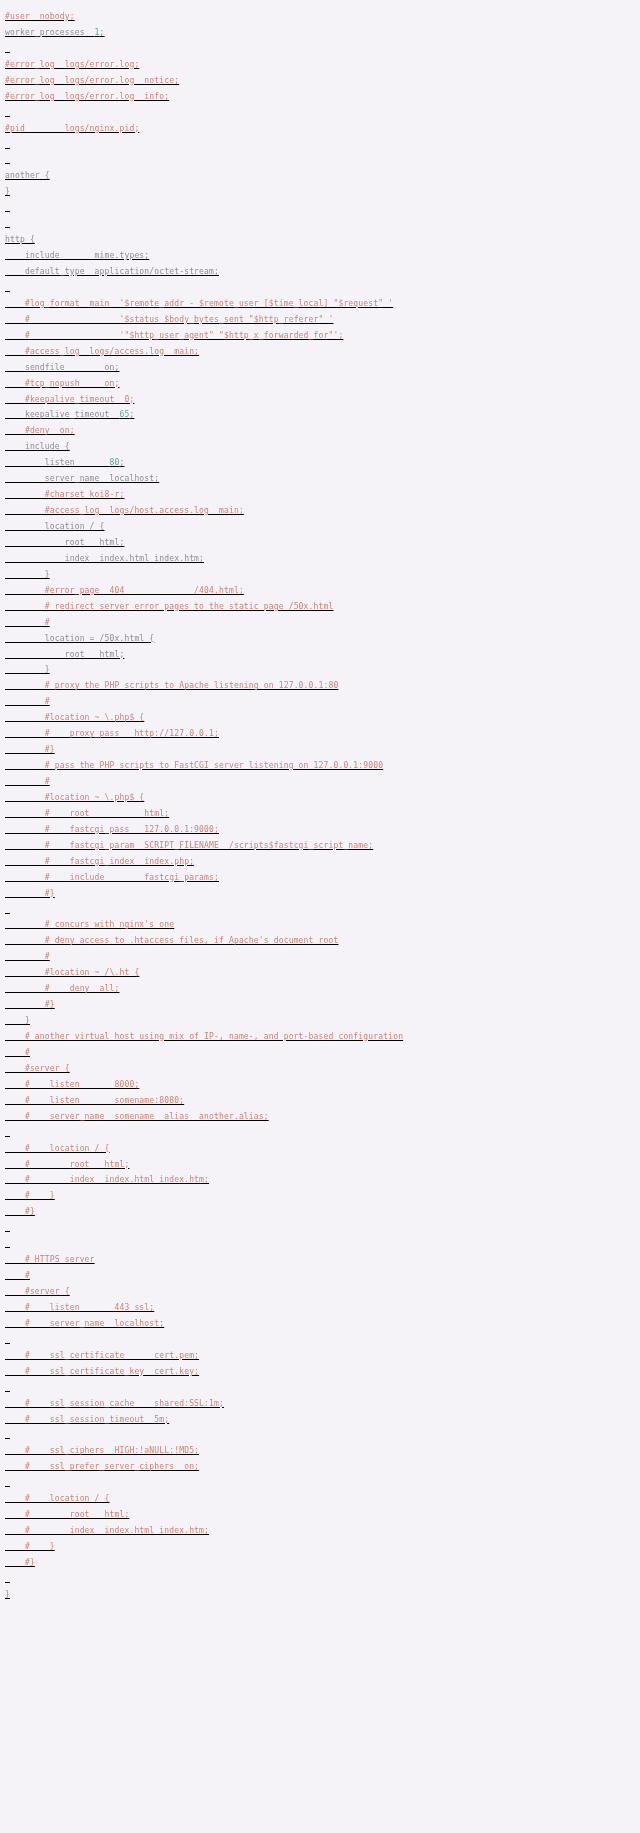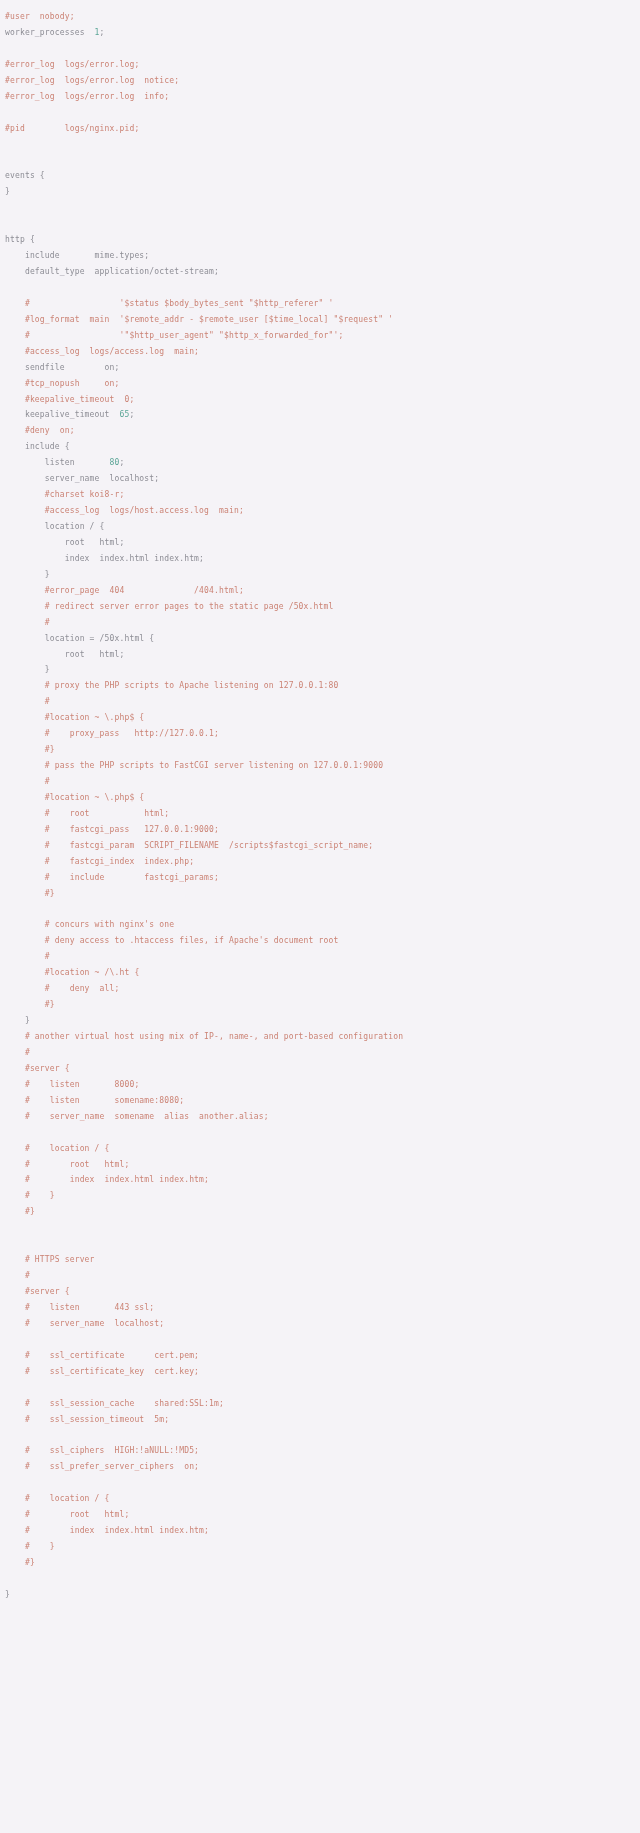--- a/index.html
+++ b/index.html
@@ -11,20 +11,21 @@
     width: 640px;
     min-height: 1833px;
     font-family: "DejaVu Sans Mono", "Liberation Mono", monospace;
   }
   #code-viewer {
     width: 640px;
     min-height: 1833px;
     box-sizing: border-box;
     padding: 9px 0 0 5px;
     background: #f5f3f7;
+    text-decoration: underline;
   }
   .code-line {
     font-family: "DejaVu Sans Mono", "Liberation Mono", monospace;
     font-size: 8px;
     line-height: 15.95px;
     height: 15.95px;
     white-space: pre;
     letter-spacing: 0.02em;
     color: #8d8d95;
     overflow: hidden;
@@ -41,30 +42,30 @@
     <div class="code-line"><span class="tok tok-comment">#user  nobody;</span></div>
     <div class="code-line"><span class="tok tok-code">worker_processes  </span><span class="tok tok-number">1</span><span class="tok tok-code">;</span></div>
     <div class="code-line">&nbsp;</div>
     <div class="code-line"><span class="tok tok-comment">#error_log  logs/error.log;</span></div>
     <div class="code-line"><span class="tok tok-comment">#error_log  logs/error.log  notice;</span></div>
     <div class="code-line"><span class="tok tok-comment">#error_log  logs/error.log  info;</span></div>
     <div class="code-line">&nbsp;</div>
     <div class="code-line"><span class="tok tok-comment">#pid        logs/nginx.pid;</span></div>
     <div class="code-line">&nbsp;</div>
     <div class="code-line">&nbsp;</div>
-    <div class="code-line"><span class="tok tok-code">events {</span></div>
+    <div class="code-line"><span class="tok tok-code">another {</span></div>
     <div class="code-line"><span class="tok tok-code">}</span></div>
     <div class="code-line">&nbsp;</div>
     <div class="code-line">&nbsp;</div>
     <div class="code-line"><span class="tok tok-code">http {</span></div>
     <div class="code-line"><span class="tok tok-code">    include       mime.types;</span></div>
     <div class="code-line"><span class="tok tok-code">    default_type  application/octet-stream;</span></div>
     <div class="code-line">&nbsp;</div>
+    <div class="code-line"><span class="tok tok-comment">    #log_format  main  '$remote_addr - $remote_user [$time_local] "$request" '</span></div>
     <div class="code-line"><span class="tok tok-comment">    #                  '$status $body_bytes_sent "$http_referer" '</span></div>
-    <div class="code-line"><span class="tok tok-comment">    #log_format  main  '$remote_addr - $remote_user [$time_local] "$request" '</span></div>
     <div class="code-line"><span class="tok tok-comment">    #                  '"$http_user_agent" "$http_x_forwarded_for"';</span></div>
     <div class="code-line"><span class="tok tok-comment">    #access_log  logs/access.log  main;</span></div>
     <div class="code-line"><span class="tok tok-code">    sendfile        on;</span></div>
     <div class="code-line"><span class="tok tok-comment">    #tcp_nopush     on;</span></div>
     <div class="code-line"><span class="tok tok-comment">    #keepalive_timeout  0;</span></div>
     <div class="code-line"><span class="tok tok-code">    keepalive_timeout  </span><span class="tok tok-number">65</span><span class="tok tok-code">;</span></div>
     <div class="code-line"><span class="tok tok-comment">    #deny  on;</span></div>
     <div class="code-line"><span class="tok tok-code">    include {</span></div>
     <div class="code-line"><span class="tok tok-code">        listen       </span><span class="tok tok-number">80</span><span class="tok tok-code">;</span></div>
     <div class="code-line"><span class="tok tok-code">        server_name  localhost;</span></div>

